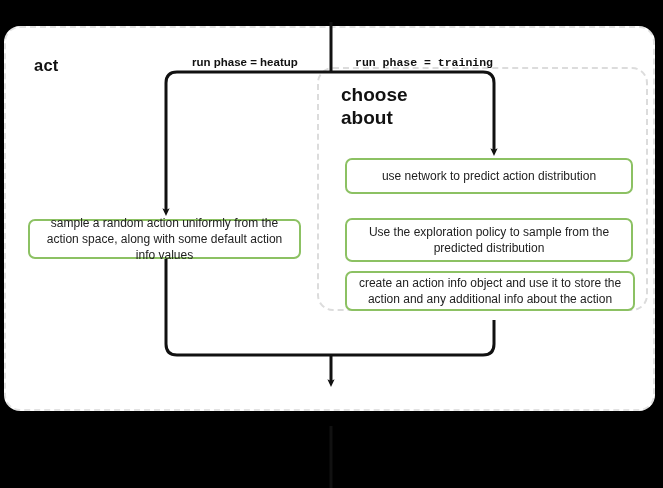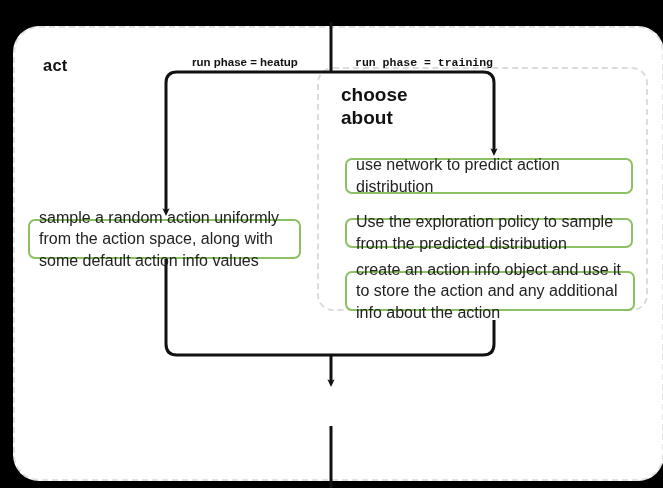--- a/index.html
+++ b/index.html
@@ -17,27 +17,27 @@
   #stage {
     position: relative;
     width: 663px;
     height: 488px;
     background: #000000;
   }
 
   
   .act-card {
     position: absolute;
-    left: 13px;
+    left: 4px;
     top: 26px;
     width: 651px;
-    height: 455px;
+    height: 385px;
     background: #ffffff;
     border: 2px dashed #e2e2e2;
-    border-radius: 26px;
+    border-radius: 16px;
     box-sizing: border-box;
   }
 
   .act-title {
     position: absolute;
     left: 28px;
     top: 28px;
     font-size: 16.5px;
     font-weight: bold;
     color: #111111;
@@ -80,30 +80,30 @@
   
   .node {
     position: absolute;
     box-sizing: border-box;
     background: #ffffff;
     border: 2.5px solid #8cc163;
     border-radius: 7px;
     display: flex;
     align-items: center;
     justify-content: center;
-    text-align: left;
+    text-align: center;
     color: #222222;
-    font-size: 16px;
+    font-size: 12px;
     line-height: 1.35;
     padding: 4px 9px;
   }
 
   .node-sample   { left: 28px;  top: 219px; width: 273px; height: 40px; }
   .node-predict  { left: 345px; top: 158px; width: 288px; height: 36px; }
-  .node-explore  { left: 345px; top: 218px; width: 288px; height: 30px; }
+  .node-explore  { left: 345px; top: 218px; width: 288px; height: 44px; }
   .node-infoobj  { left: 345px; top: 271px; width: 290px; height: 40px; }
   .node-filter   { left: 188px; top: 390px; width: 290px; height: 36px; }
 
   
   .edge-label {
     position: absolute;
     font-size: 11.5px;
     font-weight: bold;
     color: #111111;
     white-space: nowrap;

